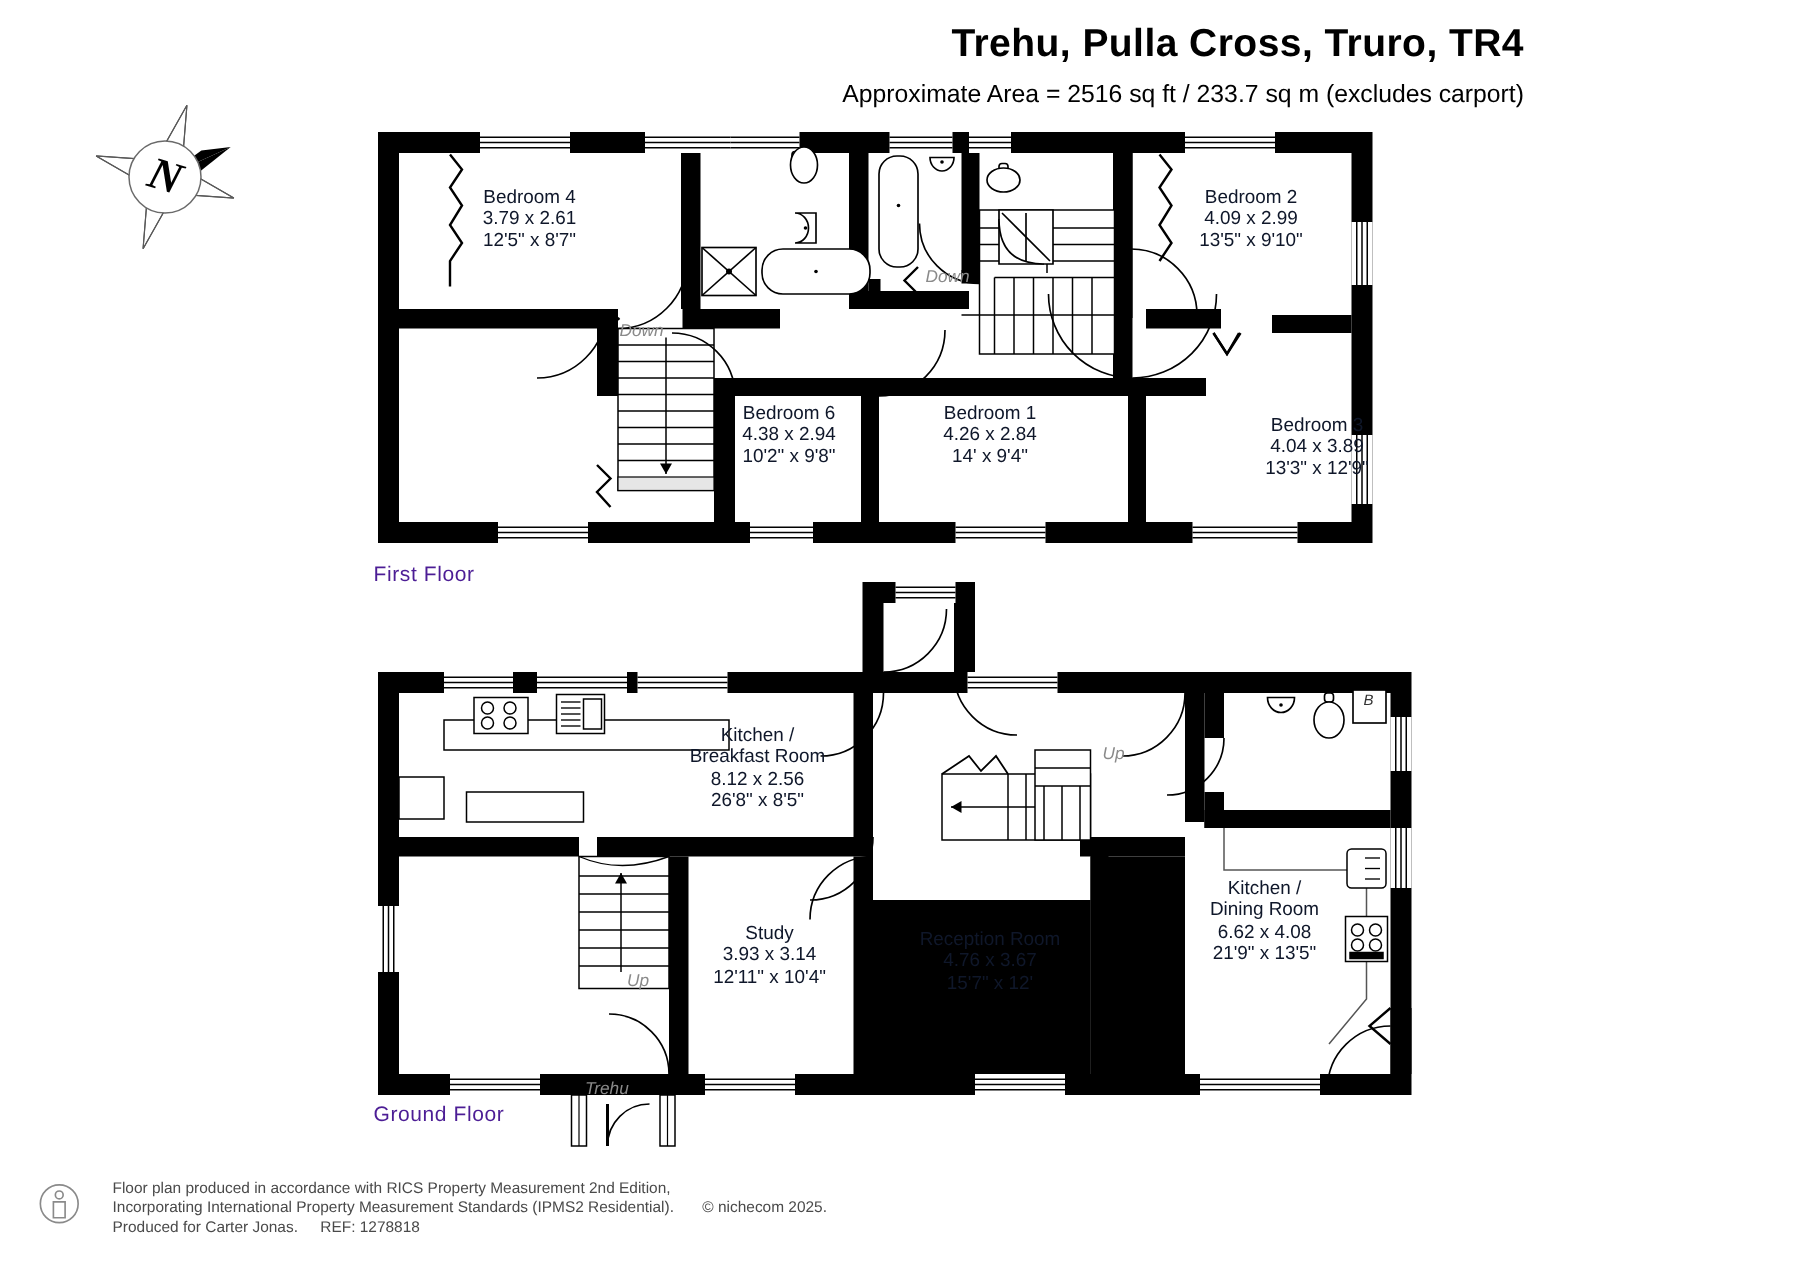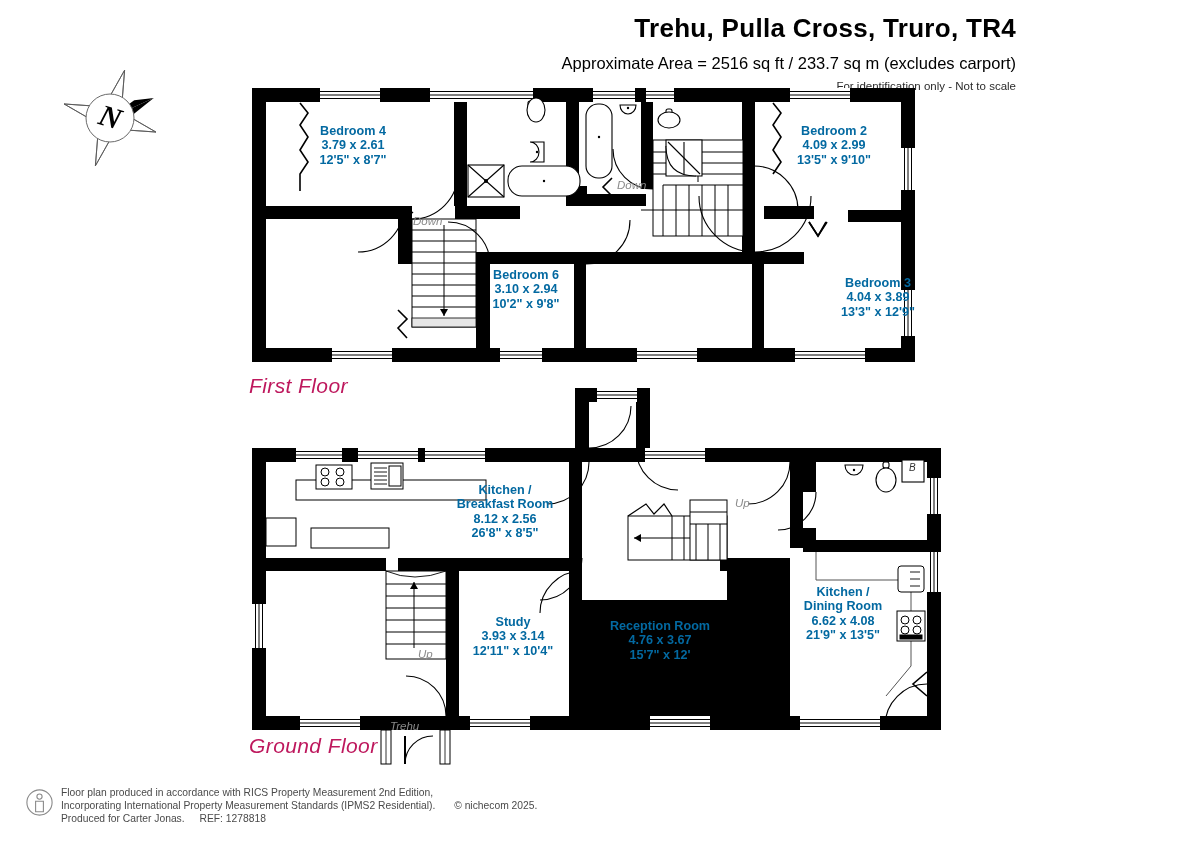--- a/index.html
+++ b/index.html
@@ -9,50 +9,49 @@
   
   .hdr{position:absolute;right:20px;top:14px;text-align:right;}
   .hdr-title{font-size:26px;font-weight:bold;letter-spacing:.3px;line-height:1.1;white-space:nowrap;}
   .hdr-area{font-size:16.5px;margin-top:11px;white-space:nowrap;}
   .hdr-note{font-size:11.5px;margin-top:7px;color:#2b2b2b;white-space:nowrap;}
 
   
   .compass{position:absolute;left:58px;top:64px;width:104px;height:108px;}
 
   
-  .floor-caption{position:absolute;font-size:21px;color:#be185d;letter-spacing:.4px;font-style:italic;}
+  .floor-caption{position:absolute;font-size:14px;color:#4c1d95;letter-spacing:.4px;}
   #cap-first{left:249px;top:374px;}
   #cap-ground{left:249px;top:734px;}
 
   
   .plan{position:absolute;left:0;top:0;width:1200px;height:848px;pointer-events:none;}
 
   
-  .rlabel{position:absolute;text-align:center;color:#0369a1;font-size:12.6px;line-height:14.4px;white-space:nowrap;font-weight:bold;}
+  .rlabel{position:absolute;text-align:center;color:#0f172a;font-size:12.6px;line-height:14.4px;white-space:nowrap;}
   .rlabel .nm{display:block;}
   .rlabel .dm{display:block;}
   .rlabel .df{display:block;}
   .mini{position:absolute;color:#8a8a8a;font-size:11.5px;white-space:nowrap;font-style:italic;}
 
   
   .footer{position:absolute;left:26px;top:786px;display:flex;align-items:flex-start;}
   .foot-icon{width:27px;height:27px;flex:0 0 27px;margin-top:3px;}
-  .foot-txt{margin-left:8px;font-size:10.3px;line-height:13.2px;color:#4a4a4a;}
+  .foot-txt{margin-left:22px;font-size:10.3px;line-height:13.2px;color:#4a4a4a;}
   .foot-txt .l2 .cr{margin-left:16px;}
   .foot-txt .l3 .ref{margin-left:12px;}
 </style>
 </head>
 <body>
 
 <div id="page">
 
   <div class="hdr">
     <div class="hdr-title">Trehu, Pulla Cross, Truro, TR4</div>
     <div class="hdr-area">Approximate Area = 2516 sq ft / 233.7 sq m (excludes carport)</div>
-    <div class="hdr-note">For identification only - Not to scale</div>
   </div>
 
   <div class="compass">
     <svg viewBox="0 0 104 108" width="104" height="108">
       <g transform="rotate(17 52 54)">
 
         <path d="M52 4 L61 45 L100 54 L61 63 L52 104 L43 63 L4 54 L43 45 Z" fill="#ffffff" stroke="#4a4a4a" stroke-width="0.8"></path>
 
         <path d="M52 4 L43 45 M52 4 L61 45 M100 54 L61 45 M100 54 L61 63
                  M52 104 L61 63 M52 104 L43 63 M4 54 L43 63 M4 54 L43 45" stroke="#5a5a5a" stroke-width="0.7" fill="none"></path>
@@ -468,22 +467,27 @@
   <div class="floor-caption" id="cap-first">First Floor</div>
   <div class="floor-caption" id="cap-ground">Ground Floor</div>
 
   <div class="rlabel" style="left:293px;top:124px;width:120px;">
     <span class="nm">Bedroom 4</span>
     <span class="dm">3.79 x 2.61</span>
     <span class="df">12'5" x 8'7"</span>
   </div>
   <div class="rlabel" style="left:466px;top:268px;width:120px;">
     <span class="nm">Bedroom 6</span>
-    <span class="dm">3.10 x 2.94</span>
+    <span class="dm">4.38 x 2.94</span>
     <span class="df">10'2" x 9'8"</span>
+  </div>
+  <div class="rlabel" style="left:600px;top:268px;width:120px;">
+    <span class="nm">Bedroom 1</span>
+    <span class="dm">4.26 x 2.84</span>
+    <span class="df">14' x 9'4"</span>
   </div>
   <div class="rlabel" style="left:772px;top:124px;width:124px;">
     <span class="nm">Bedroom 2</span>
     <span class="dm">4.09 x 2.99</span>
     <span class="df">13'5" x 9'10"</span>
   </div>
   <div class="rlabel" style="left:816px;top:276px;width:124px;">
     <span class="nm">Bedroom 3</span>
     <span class="dm">4.04 x 3.89</span>
     <span class="df">13'3" x 12'9"</span>

